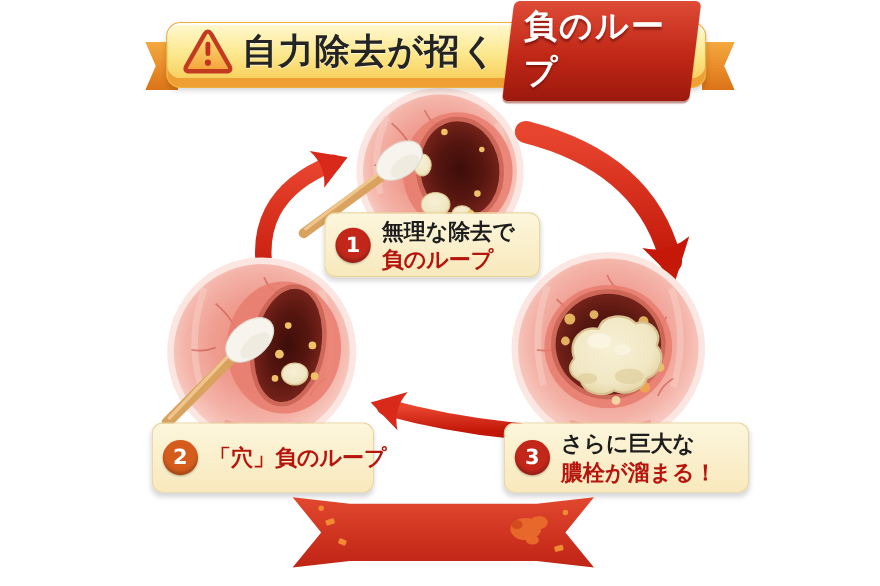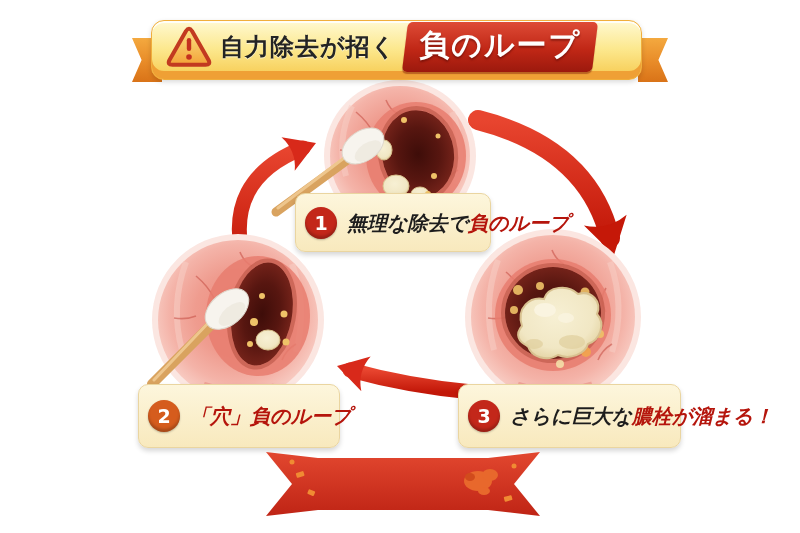--- a/index.html
+++ b/index.html
@@ -20,21 +20,21 @@
   .banner {
     position:absolute; left:151px; top:20px; width:491px; height:60px; z-index:30;
     border-radius:13px;
     background:linear-gradient(180deg,#FFF9D2 0%,#FCE88E 48%,#F6C94E 100%);
     border:1px solid #F0AE3C;
     box-shadow: inset 0 -8px 0 #EFA035, inset 0 2px 0 rgba(255,255,255,.85), 0 2px 5px rgba(0,0,0,.15);
     display:flex; align-items:center; padding:0 10px 7px 14px;
   }
   .warn-icon { width:46px; height:42px; margin-right:8px; flex:none; }
   .banner-text {
-    font-size:24px; font-weight:900; color:#242424;
+    font-size:32px; font-weight:900; color:#242424;
     letter-spacing:1px; white-space:nowrap; text-shadow:0 1px 0 rgba(255,255,255,.6);
   }
   .banner-highlight {
     display:inline-block; margin-left:9px; transform:skewX(-7deg);
     background:linear-gradient(180deg,#DE4B36 0%,#C02716 55%,#9C190D 100%);
     border-radius:5px; padding:3px 14px 6px; box-shadow:0 2px 1px rgba(120,25,8,.45);
   }
   .banner-highlight > span {
     display:inline-block; transform:skewX(7deg); color:#ffffff;
     font-size:30px; font-weight:900; letter-spacing:2px;
@@ -56,21 +56,21 @@
   #step2 { left:138px; top:384px; width:202px; height:64px; }
   #step3 { left:458px; top:384px; width:223px; height:64px; }
   .step-badge {
     width:32px; height:32px; min-width:32px; border-radius:50%;
     color:#fff; font-weight:900; font-size:19px;
     display:flex; align-items:center; justify-content:center;
     box-shadow: inset 0 -3px 3px rgba(0,0,0,.22), 0 1px 2px rgba(0,0,0,.25);
   }
   #step1 .step-badge, #step3 .step-badge { background:#C3271A; }
   #step2 .step-badge { background:#D55C1D; }
-  .step-lines { display:flex; flex-direction:row; line-height:1.3;font-style:italic; }
+  .step-lines { display:flex; flex-direction:column; line-height:1.3; }
   .step-line1 { color:#1D1D1D; font-weight:900; font-size:20px; white-space:nowrap; }
   .step-line2 { color:#B5150C; font-weight:900; font-size:20px; white-space:nowrap; }
 
   
   .footer-svg { position:absolute; left:258px; top:446px; z-index:25; }
   .footer-text {
     position:absolute; left:290px; top:466px; width:180px; z-index:26;
     text-align:center; color:#F8EAC2; font-size:29px; font-weight:900;
     letter-spacing:3px; white-space:nowrap; text-shadow:0 2px 2px rgba(120,20,8,.5);
   }

